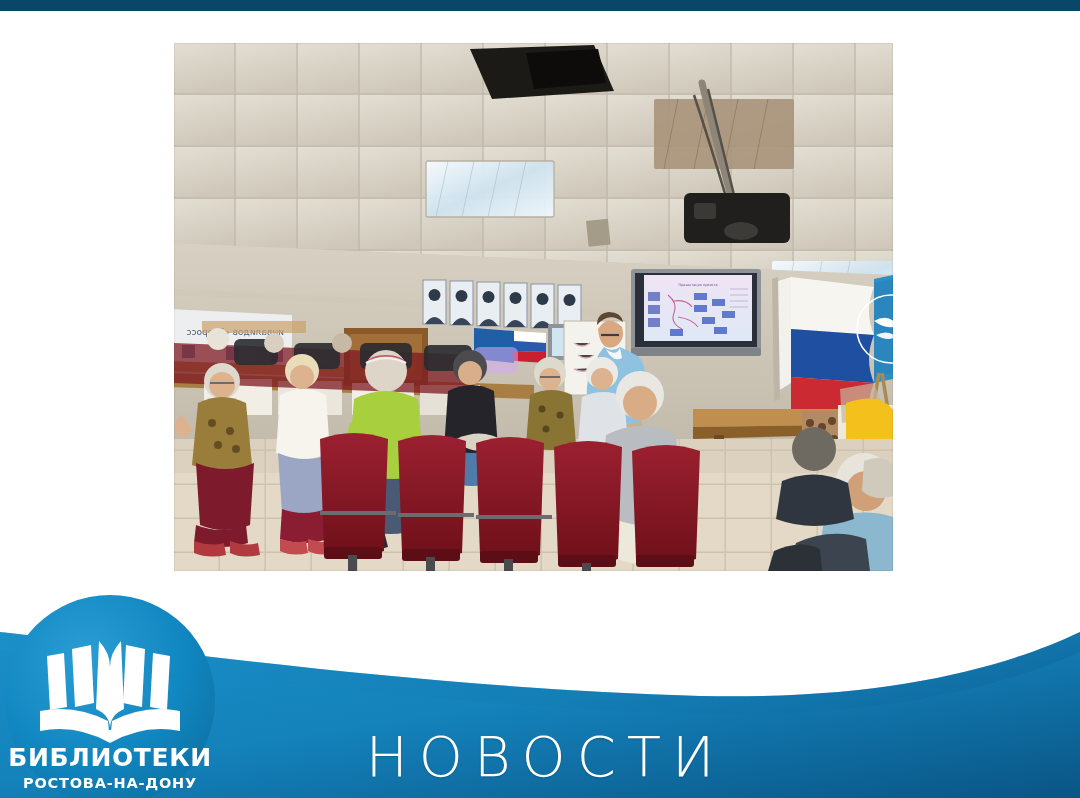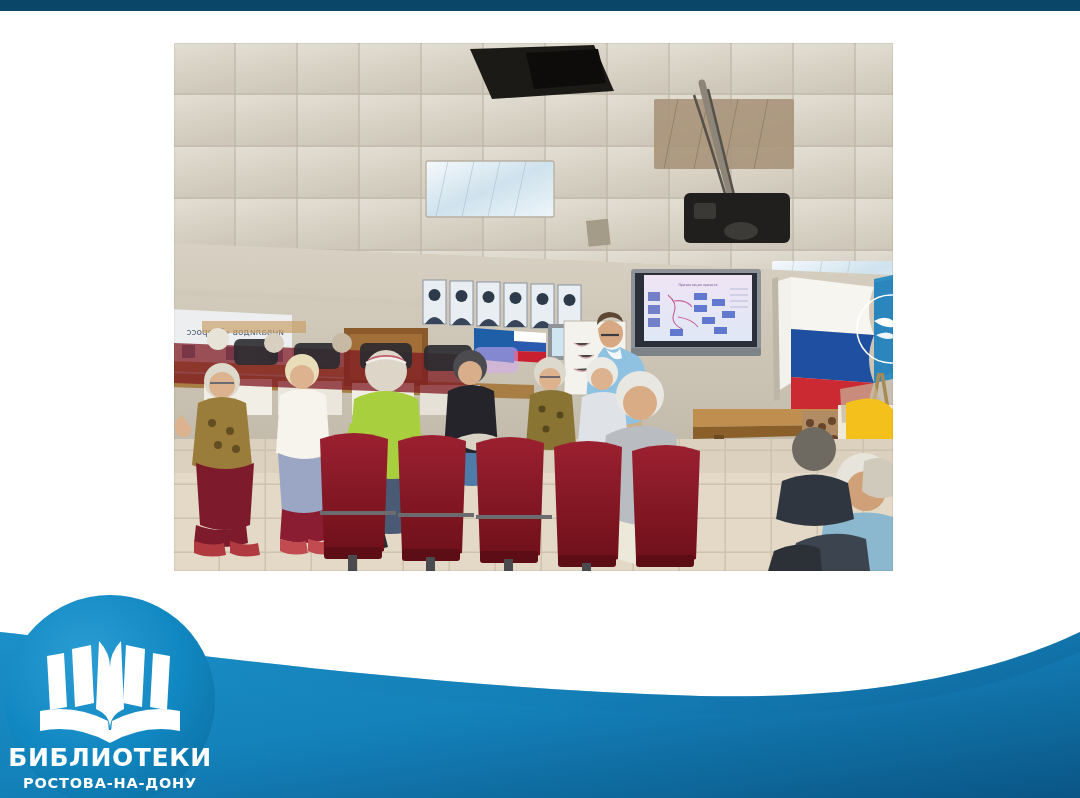--- a/index.html
+++ b/index.html
@@ -523,14 +523,15 @@
         <path d="M95 47 q11 12 11 26 q0 -14 11 -26 l3 68 q-14 6 -14 20 q0 -14 -14 -20 z"></path>
         <path d="M36 117 q35 -7 68 10 l2 22 q-34 -19 -70 -12 z"></path>
         <path d="M176 117 q-35 -7 -68 10 l-2 22 q34 -19 70 -12 z"></path>
         <path d="M100 131 q6 10 12 0 l0 12 q-6 8 -12 0 z"></path>
       </g>
       <text x="106" y="172" text-anchor="middle" fill="#ffffff" font-family="DejaVu Sans, sans-serif" font-size="25" font-weight="bold" letter-spacing="0.6">БИБЛИОТЕКИ</text>
       <text x="106" y="194" text-anchor="middle" fill="#ffffff" font-family="DejaVu Sans, sans-serif" font-size="14.5" font-weight="bold" letter-spacing="0.8">РОСТОВА-НА-ДОНУ</text>
     </svg>
   </div>
 
+  <div class="news-title">НОВОСТИ</div>
 
 </div>
 
 </body></html>

